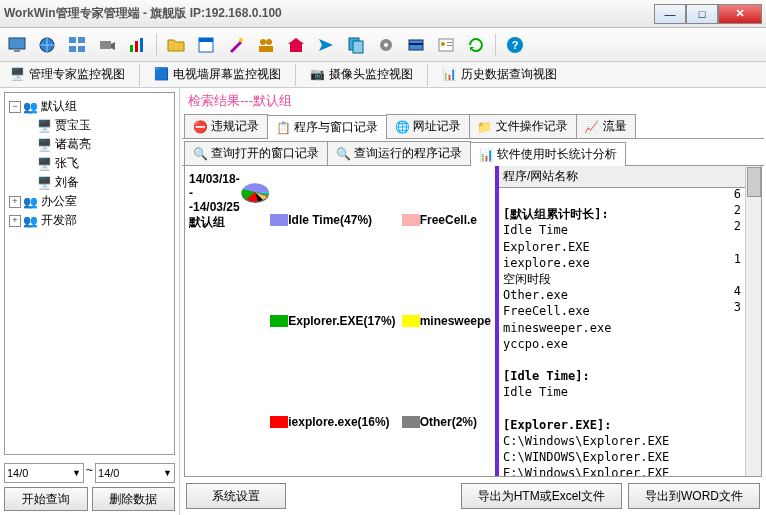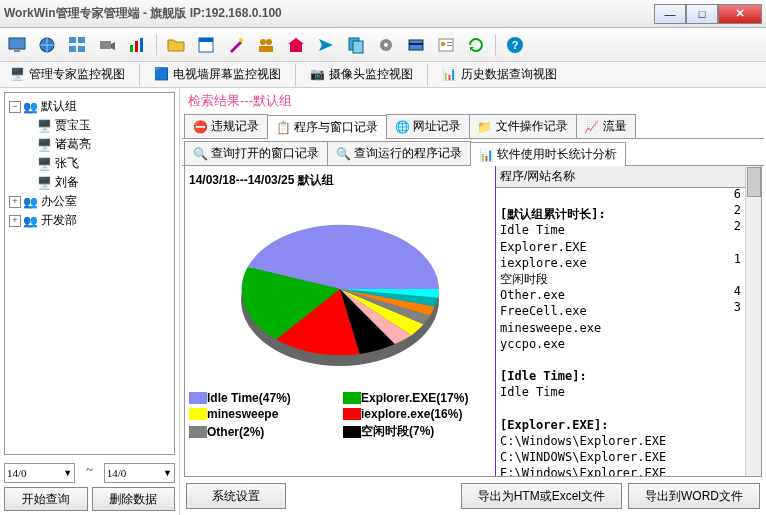--- a/index.html
+++ b/index.html
@@ -18,39 +18,39 @@
 .toolbar2 { height: 26px; background: #f6f6f6; border-bottom: 1px solid #ccc; display: flex; align-items: center; padding: 0 4px; gap: 6px; }
 .tab2 { display: flex; align-items: center; gap: 3px; padding: 2px 6px; cursor: pointer; }
 .tab2 .ic { width: 16px; height: 16px; }
 .main { display: flex; height: 427px; }
 .left { width: 180px; border-right: 1px solid #ccc; display: flex; flex-direction: column; }
 .tree { flex: 1; border: 1px solid #999; margin: 4px; background: #fff; padding: 4px; overflow: auto; }
 .treenode { display: flex; align-items: center; gap: 2px; padding: 1px 0; cursor: pointer; }
 .treenode .tog { width: 12px; height: 12px; border: 1px solid #888; display: flex; align-items: center; justify-content: center; font-size: 9px; line-height: 1; color: #444; }
 .tic { width: 16px; height: 16px; display: inline-flex; align-items: center; justify-content: center; }
 .bottomleft { padding: 4px; }
-.dates { display: flex; gap: 11px; margin-bottom: 4px; font-family: Liberation Serif, serif; }
+.dates { display: flex; gap: 2px; margin-bottom: 4px; }
 .datesel { flex: 1; height: 20px; border: 1px solid #999; background: #fff; display: flex; align-items: center; padding: 0 2px; font-size: 11px; }
 .datesel .dd { margin-left: auto; font-size: 9px; }
 .btnrow { display: flex; gap: 4px; justify-content: flex-end; }
 .btn { flex: 1; height: 24px; border: 1px solid #888; background: linear-gradient(#fafafa,#e4e4e4); display: flex; align-items: center; justify-content: center; cursor: pointer; font-size: 12px; }
 .right { flex: 1; display: flex; flex-direction: column; padding: 2px; }
 .searchline { color: #ec4899; padding: 2px 6px; font-size: 13px; }
 .rtabs { display: flex; flex-wrap: wrap; border-bottom: 1px solid #999; padding: 0 2px; }
 .rtab { display: flex; align-items: center; gap: 3px; padding: 3px 8px; border: 1px solid #999; border-bottom: none; margin-right: -1px; margin-top: 2px; background: #f4f4f4; cursor: pointer; font-size: 12px; }
 .rtab.active { background: #fff; position: relative; top: 1px; }
 .subtabs { display: flex; border-bottom: 1px solid #999; padding: 0 2px; }
 .content { flex: 1; display: flex; border: 1px solid #999; border-top: none; margin: 0 2px; overflow: hidden; }
-.chartarea { width: 310px; padding: 4px; display: flex; flex-direction: column; }
+.chartarea { width: 310px; padding: 4px; display: flex; flex-direction: row; }
 .charthead { font-weight: bold; font-size: 12px; padding: 2px 0; }
 .pie { width: 220px; height: 180px; margin: 10px auto; position: relative; }
 .legend { display: grid; grid-template-columns: 1fr 1fr; gap: 2px 6px; font-size: 12px; font-weight: bold; }
 .legitem { display: flex; align-items: center; }
 .legbox { width: 18px; height: 12px; }
-.listarea { flex: 1; border-left: 1px solid #6d28d9; overflow: auto; position: relative; }
+.listarea { flex: 1; border-left: 4px solid #6d28d9; overflow: auto; position: relative; }
 .listhead { background: #eee; border-bottom: 1px solid #999; padding: 2px 4px; font-size: 12px; position: sticky; top: 0; }
 .listbody { font-family: "SimSun", monospace; font-size: 12px; padding: 2px 4px; line-height: 1.35; white-space: pre; }
 .listbody .grp { font-weight: bold; }
 .vscroll { position: absolute; right: 0; top: 0; bottom: 0; width: 16px; background: #eee; border-left: 1px solid #ccc; }
 .vscroll .thumb { width: 14px; height: 30px; background: #ccc; border: 1px solid #999; margin: 1px; }
 .footbtns { display: flex; gap: 6px; padding: 6px 4px 4px; }
 .footbtns .btn { flex: 0 0 auto; min-width: 100px; padding: 0 16px; height: 26px; }
 .valcol { position: absolute; right: 20px; top: 20px; font-family: monospace; font-size: 12px; line-height: 1.35; text-align: right; color: #000; }
 </style>
 </head>
@@ -311,53 +311,53 @@
               <path d="M0 0 L89 8 A90 60 0 0 0 90 0 Z" fill="#00ffff"></path>
             </g>
           </svg>
         </div>
         <div class="legend">
           <div class="legitem">
               <span class="legbox" style="background:#8a8af0"></span>
               <span>Idle Time(47%)</span>
             </div>
           <div class="legitem">
+              <span class="legbox" style="background:#ffb0b0"></span>
+              <span>FreeCell.e</span>
+            </div>
+          <div class="legitem">
               <span class="legbox" style="background:#00b000"></span>
               <span>Explorer.EXE(17%)</span>
             </div>
           <div class="legitem">
               <span class="legbox" style="background:#ffff00"></span>
               <span>minesweepe</span>
             </div>
           <div class="legitem">
               <span class="legbox" style="background:#ff0000"></span>
               <span>iexplore.exe(16%)</span>
             </div>
           <div class="legitem">
               <span class="legbox" style="background:#808080"></span>
               <span>Other(2%)</span>
-            </div>
-          <div class="legitem">
-              <span class="legbox" style="background:#000"></span>
-              <span>空闲时段(7%)</span>
             </div>
         </div>
       </div>
 
       <div class="listarea">
         <div class="listhead">程序/网站名称</div>
         <div class="listbody">
 <span class="grp">[默认组累计时长]:</span>
 <span>Idle Time</span>
 <span>Explorer.EXE</span>
 <span>iexplore.exe</span>
 <span>空闲时段</span>
 <span>Other.exe</span>
 <span>FreeCell.exe</span>
-<span>minesweepe.exe</span>
+<span>minesweeper.exe</span>
 <span>yccpo.exe</span>
 
 <span class="grp">[Idle Time]:</span>
 <span>Idle Time</span>
 
 <span class="grp">[Explorer.EXE]:</span>
 <span>C:\Windows\Explorer.EXE</span>
 <span>C:\WINDOWS\Explorer.EXE</span>
 <span>E:\Windows\Explorer.EXE</span>
 </div>

